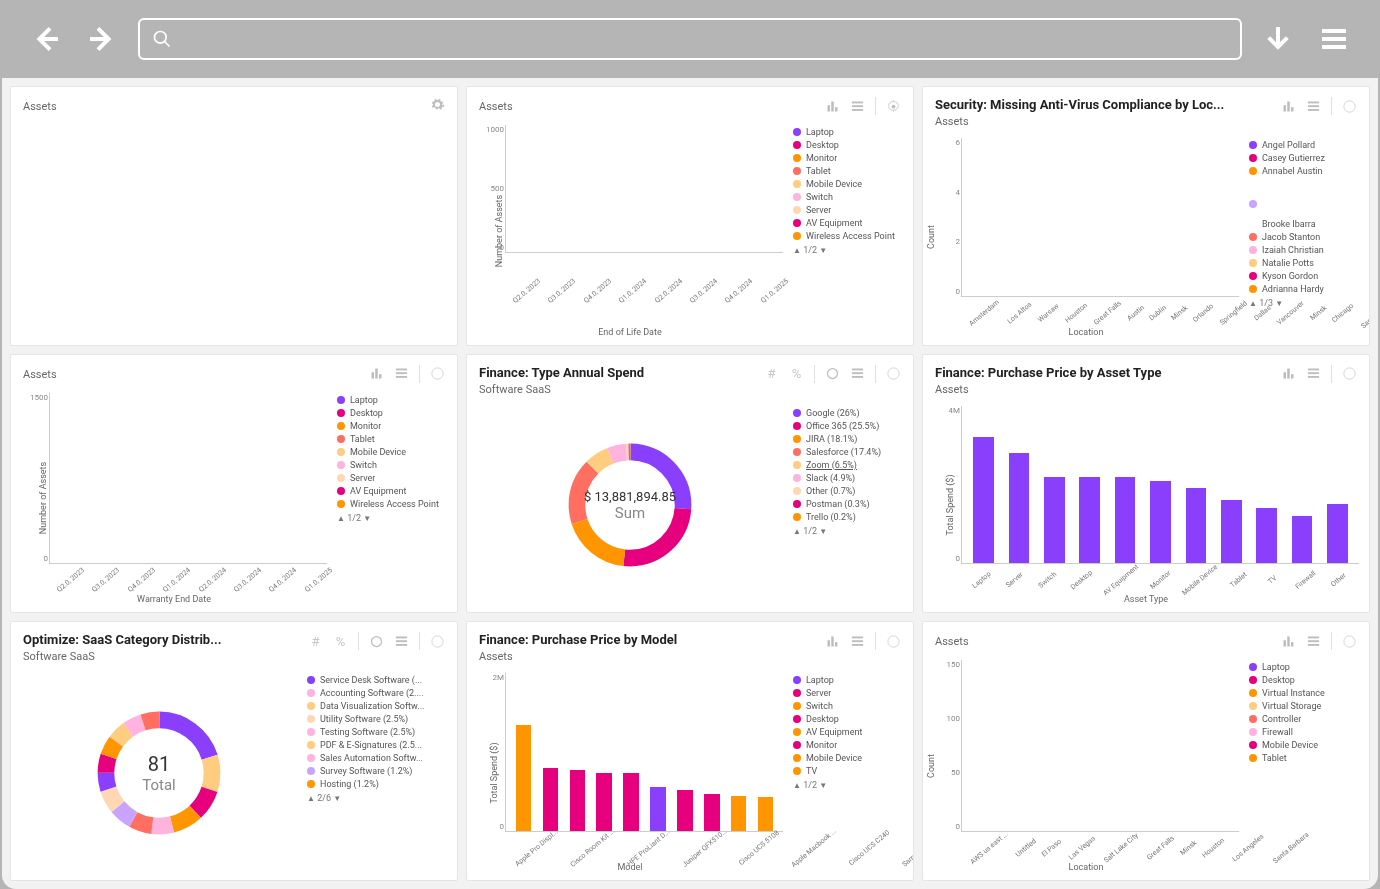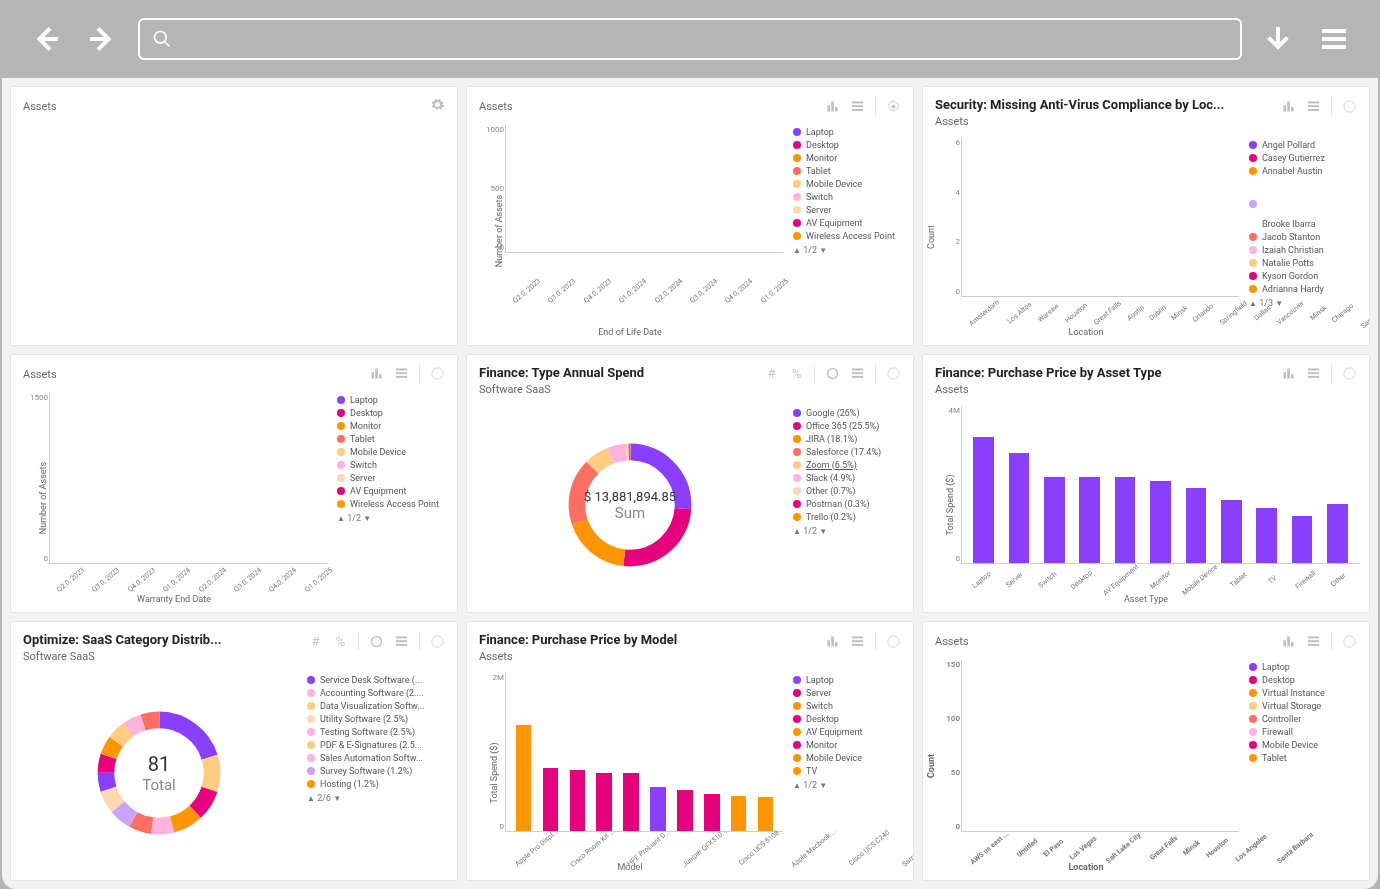--- a/index.html
+++ b/index.html
@@ -1119,21 +1119,21 @@
           <span class="sep"></span>
           <span class="tool">
               <svg viewBox="0 0 24 24" fill="#888">
                 <circle cx="12" cy="12" r="9" fill="none" stroke="#888"></circle>
               </svg>
             </span>
         </div>
       </div>
       <div class="card-body">
         <div class="chart-wrap">
-          <div class="chart-area" style="position: relative; font-weight: bold;">
+          <div class="chart-area" style="position: relative;">
               <div class="yaxis-label" style="left: -14px;">Count</div>
             <div class="plot">
               <div class="yticks">
                   <div>150</div>
                   <div>100</div>
                   <div>50</div>
                   <div>0</div>
                 </div>
               <div class="bars">
                   <div class="bar-col">

